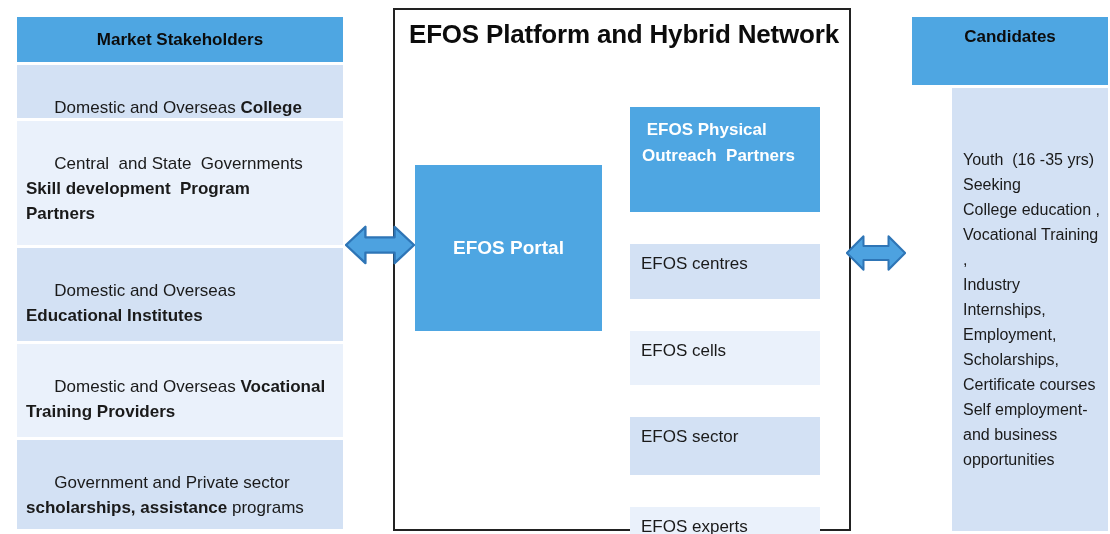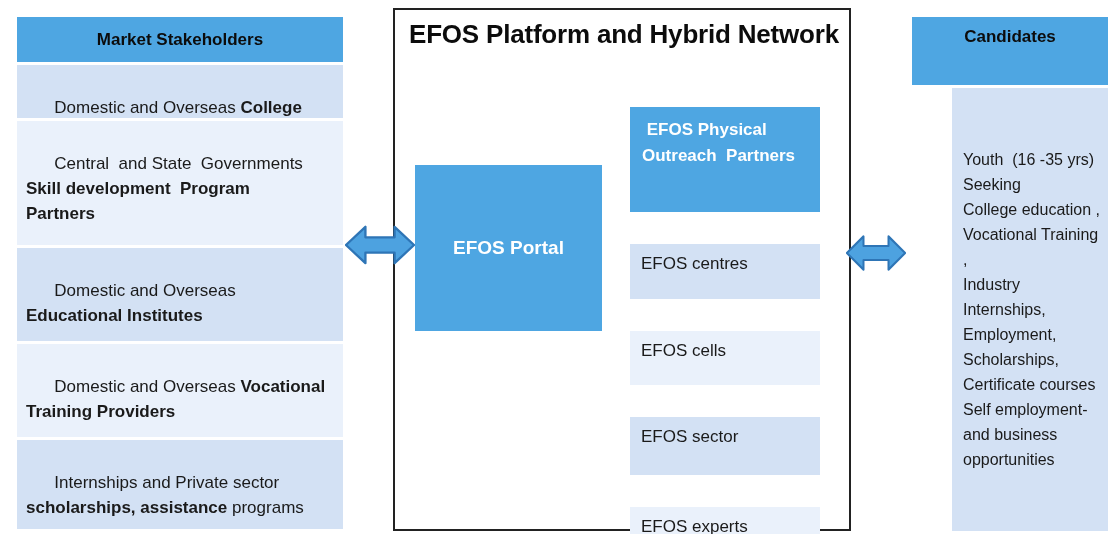--- a/index.html
+++ b/index.html
@@ -121,21 +121,21 @@
     </div>
     <div class="lrow lrow-2 shade-a">
       <span>Domestic and Overseas
 </span><b>Educational Institutes</b><span></span>
     </div>
     <div class="lrow lrow-3 shade-b">
       <span>Domestic and Overseas </span><b>Vocational
 Training Providers</b><span></span>
     </div>
     <div class="lrow lrow-4 shade-a">
-      <span>Internships and Private sector
+      <span>Government and Private sector
 </span><b>scholarships, assistance</b><span> programs</span>
     </div>
   </div>
 
   <div class="center-box">
     <div class="center-title">EFOS Platform and Hybrid Network</div>
     <div class="portal-box">
       <span>EFOS Portal</span>
     </div>
     <div class="outreach-col">

